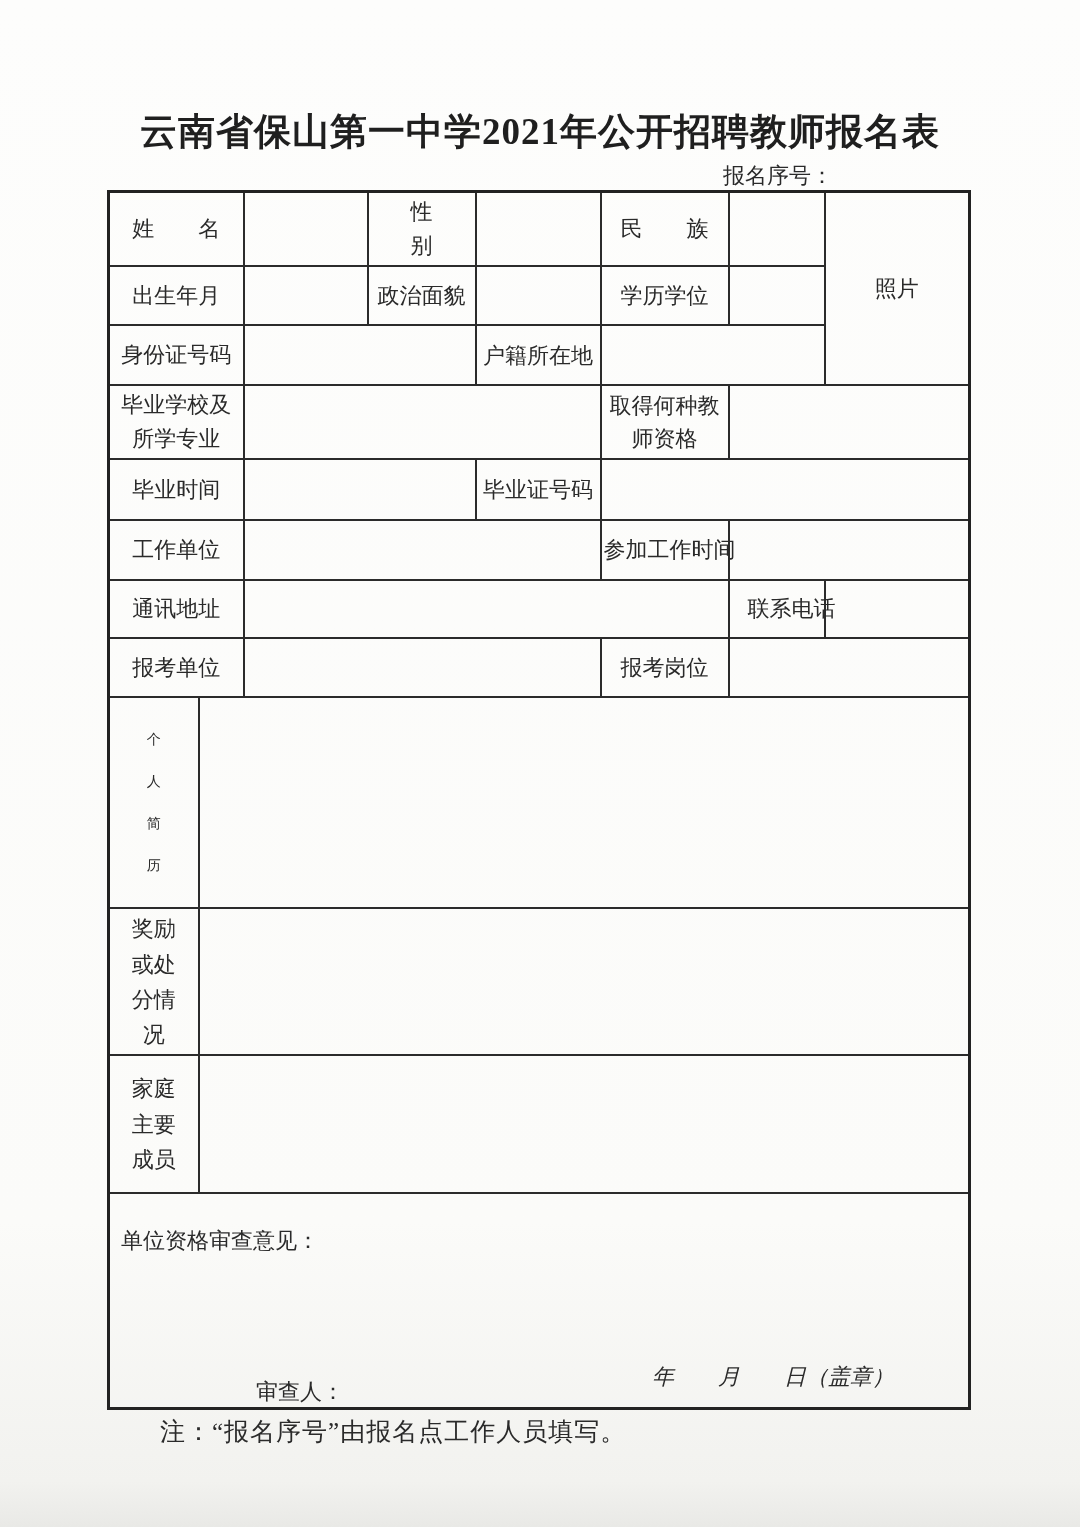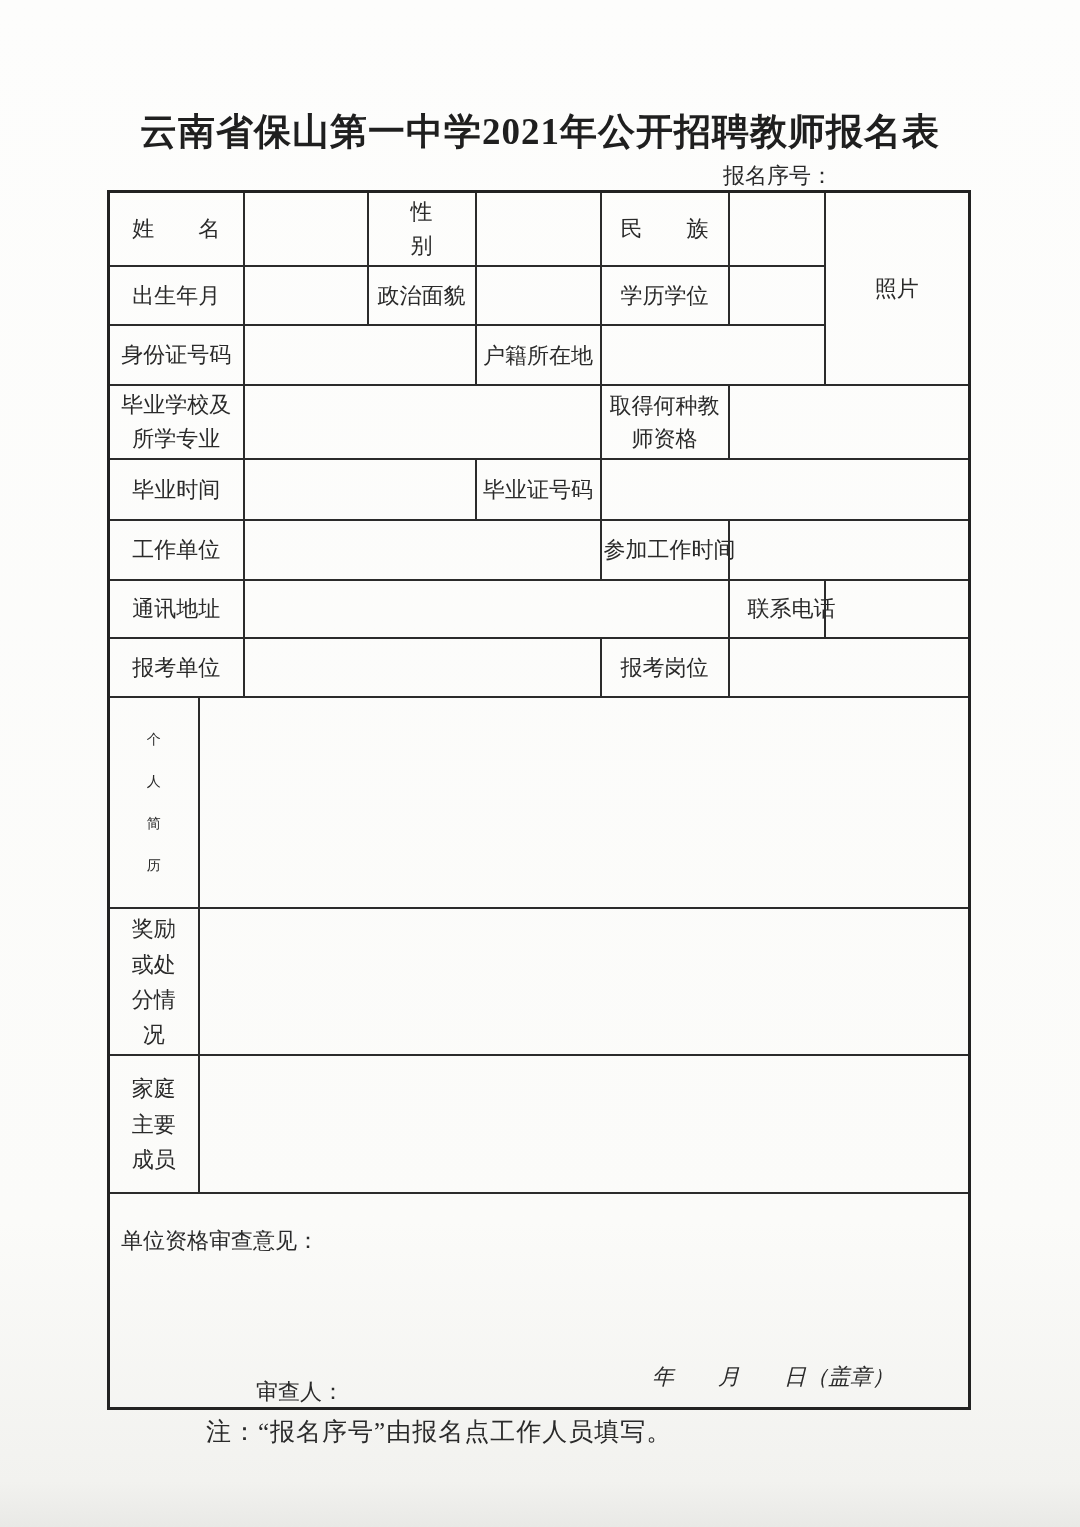--- a/index.html
+++ b/index.html
@@ -69,21 +69,20 @@
   .review-opinion { position: absolute; top: 32px; left: 11px; font-size: 22px; }
   .reviewer { position: absolute; top: 183px; left: 146px; font-size: 22px; }
   .review-date { position: absolute; top: 168px; right: 74px; font-size: 22px; font-style: italic; }
   .footer-note {
     position: absolute;
     top: 1415px;
     left: 160px;
     font-size: 25px;
     color: #2a2a2a;
     letter-spacing: 1px;
-    margin-left: 46px;
   }
 </style>
 </head>
 <body>
 
 <div class="sheet">
 
   <div class="page-title">云南省保山第一中学2021年公开招聘教师报名表</div>
 
   <div class="serial">报名序号：</div>

